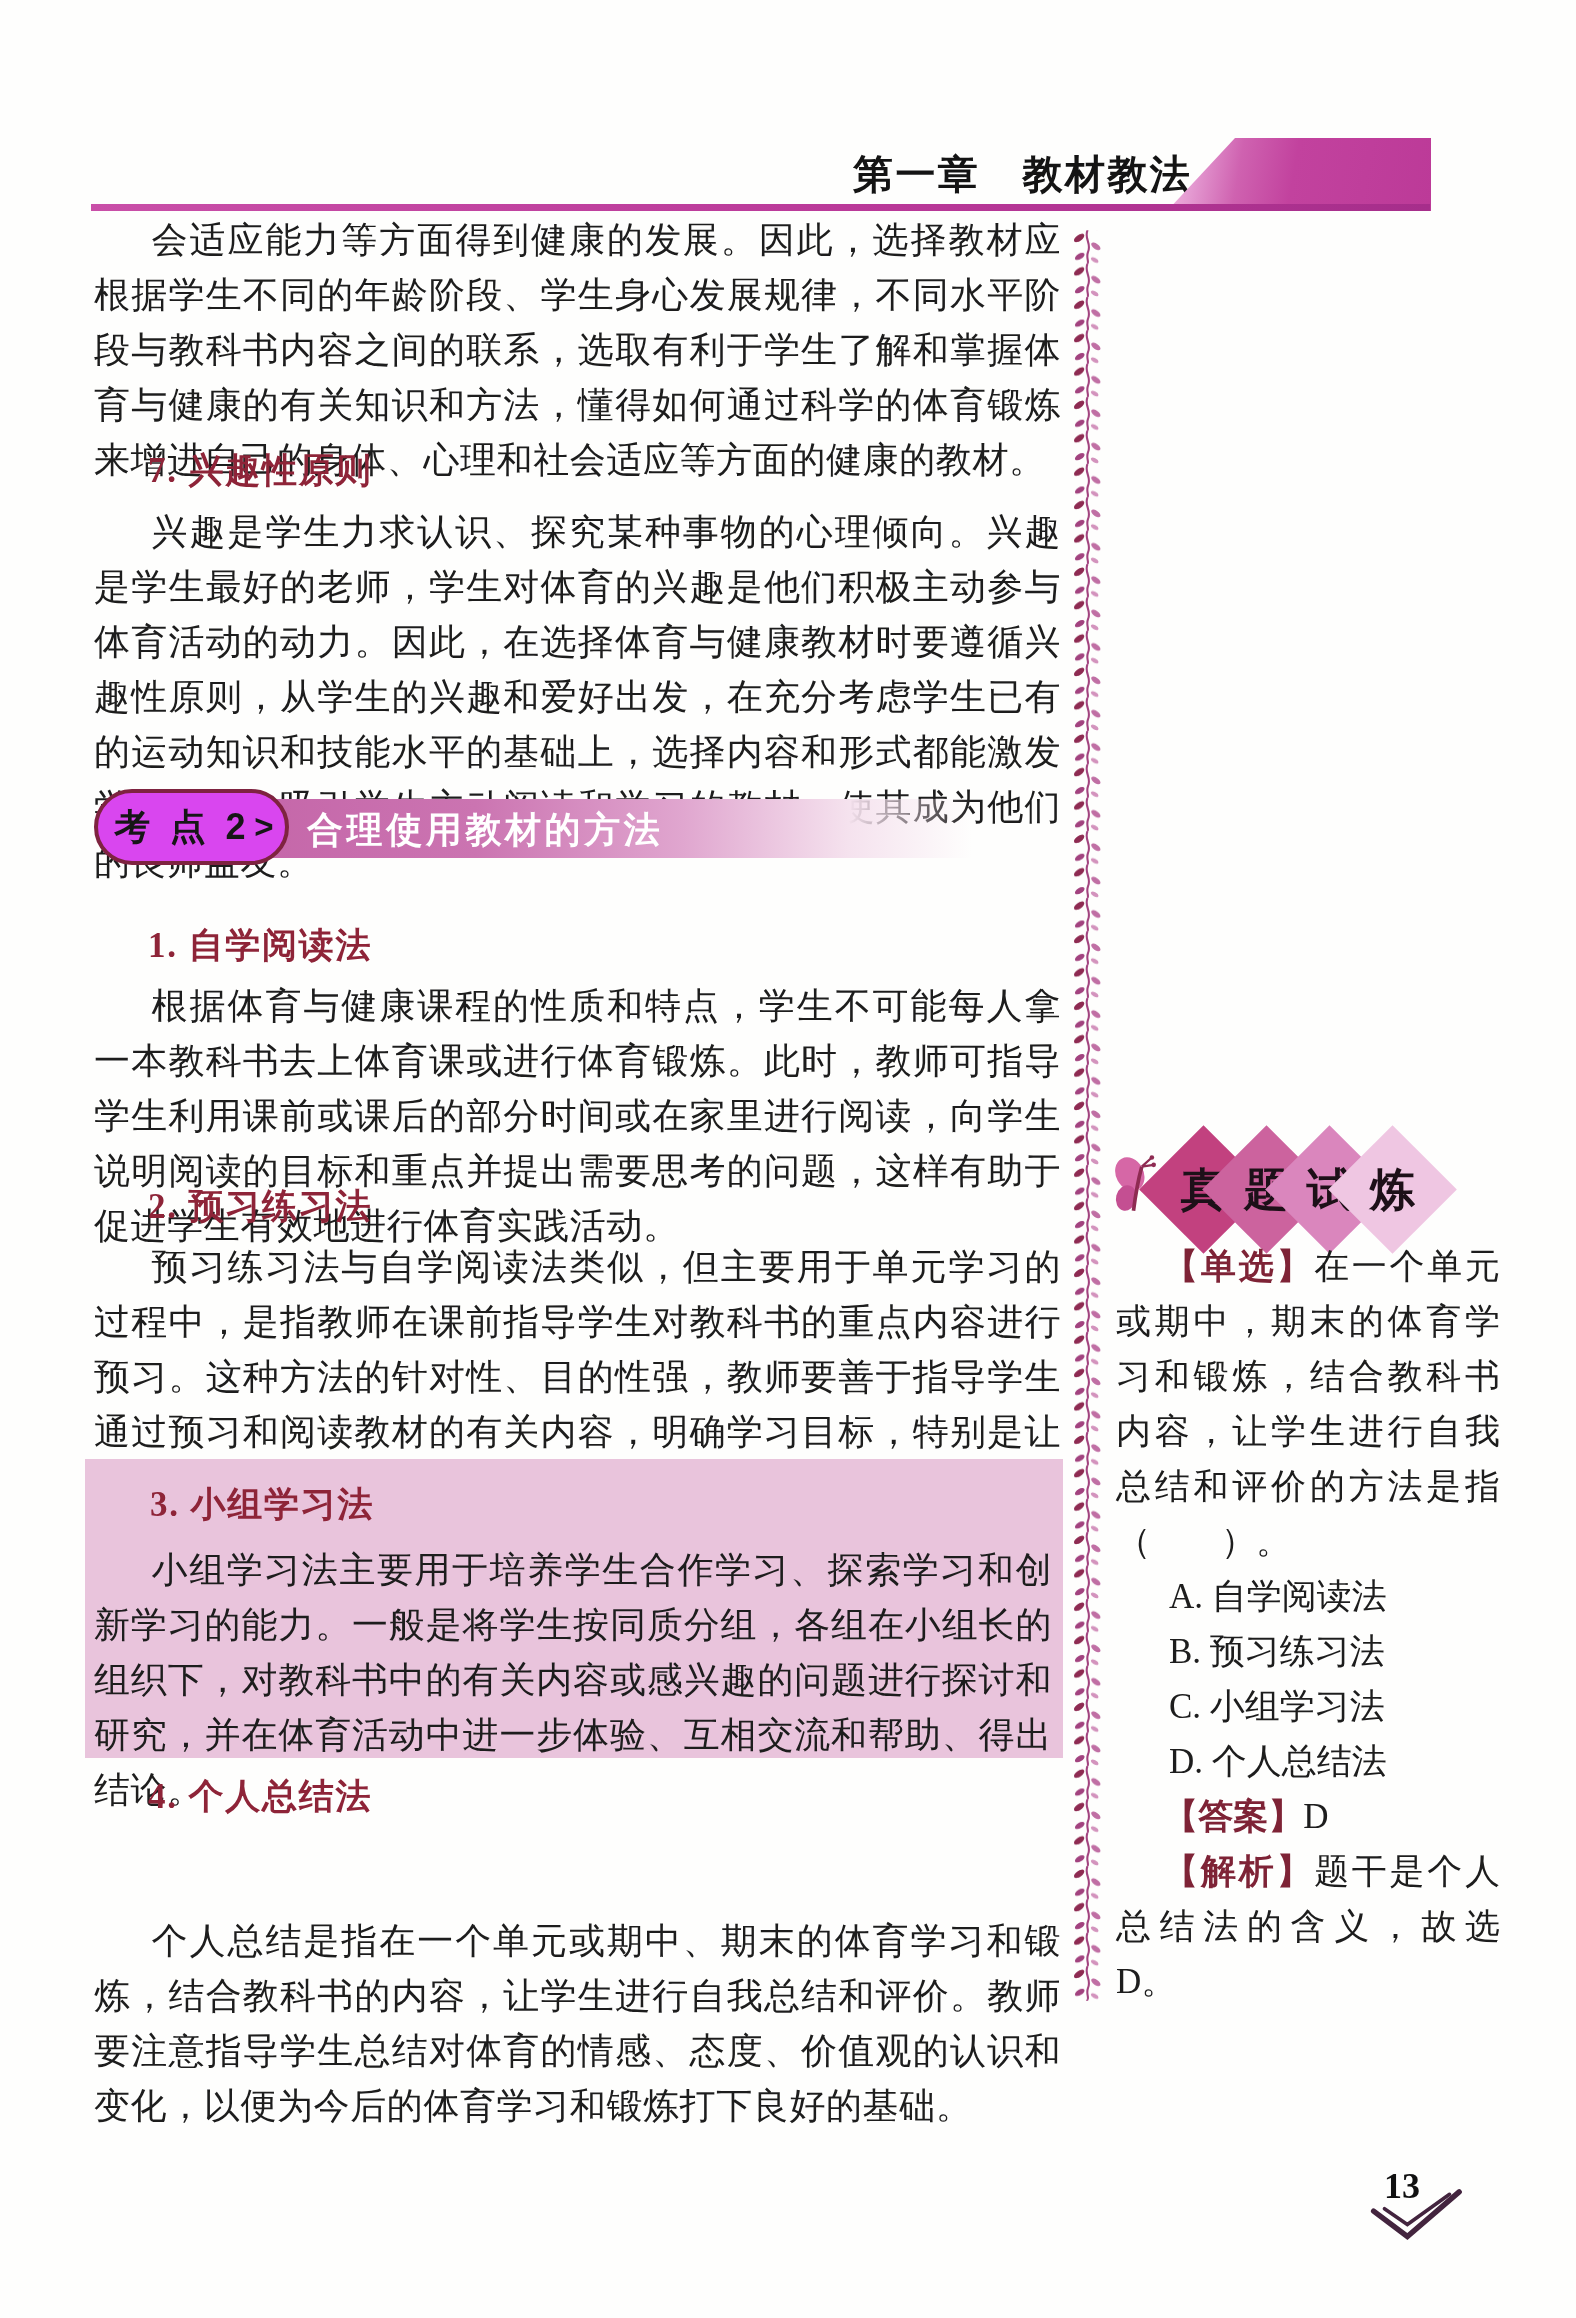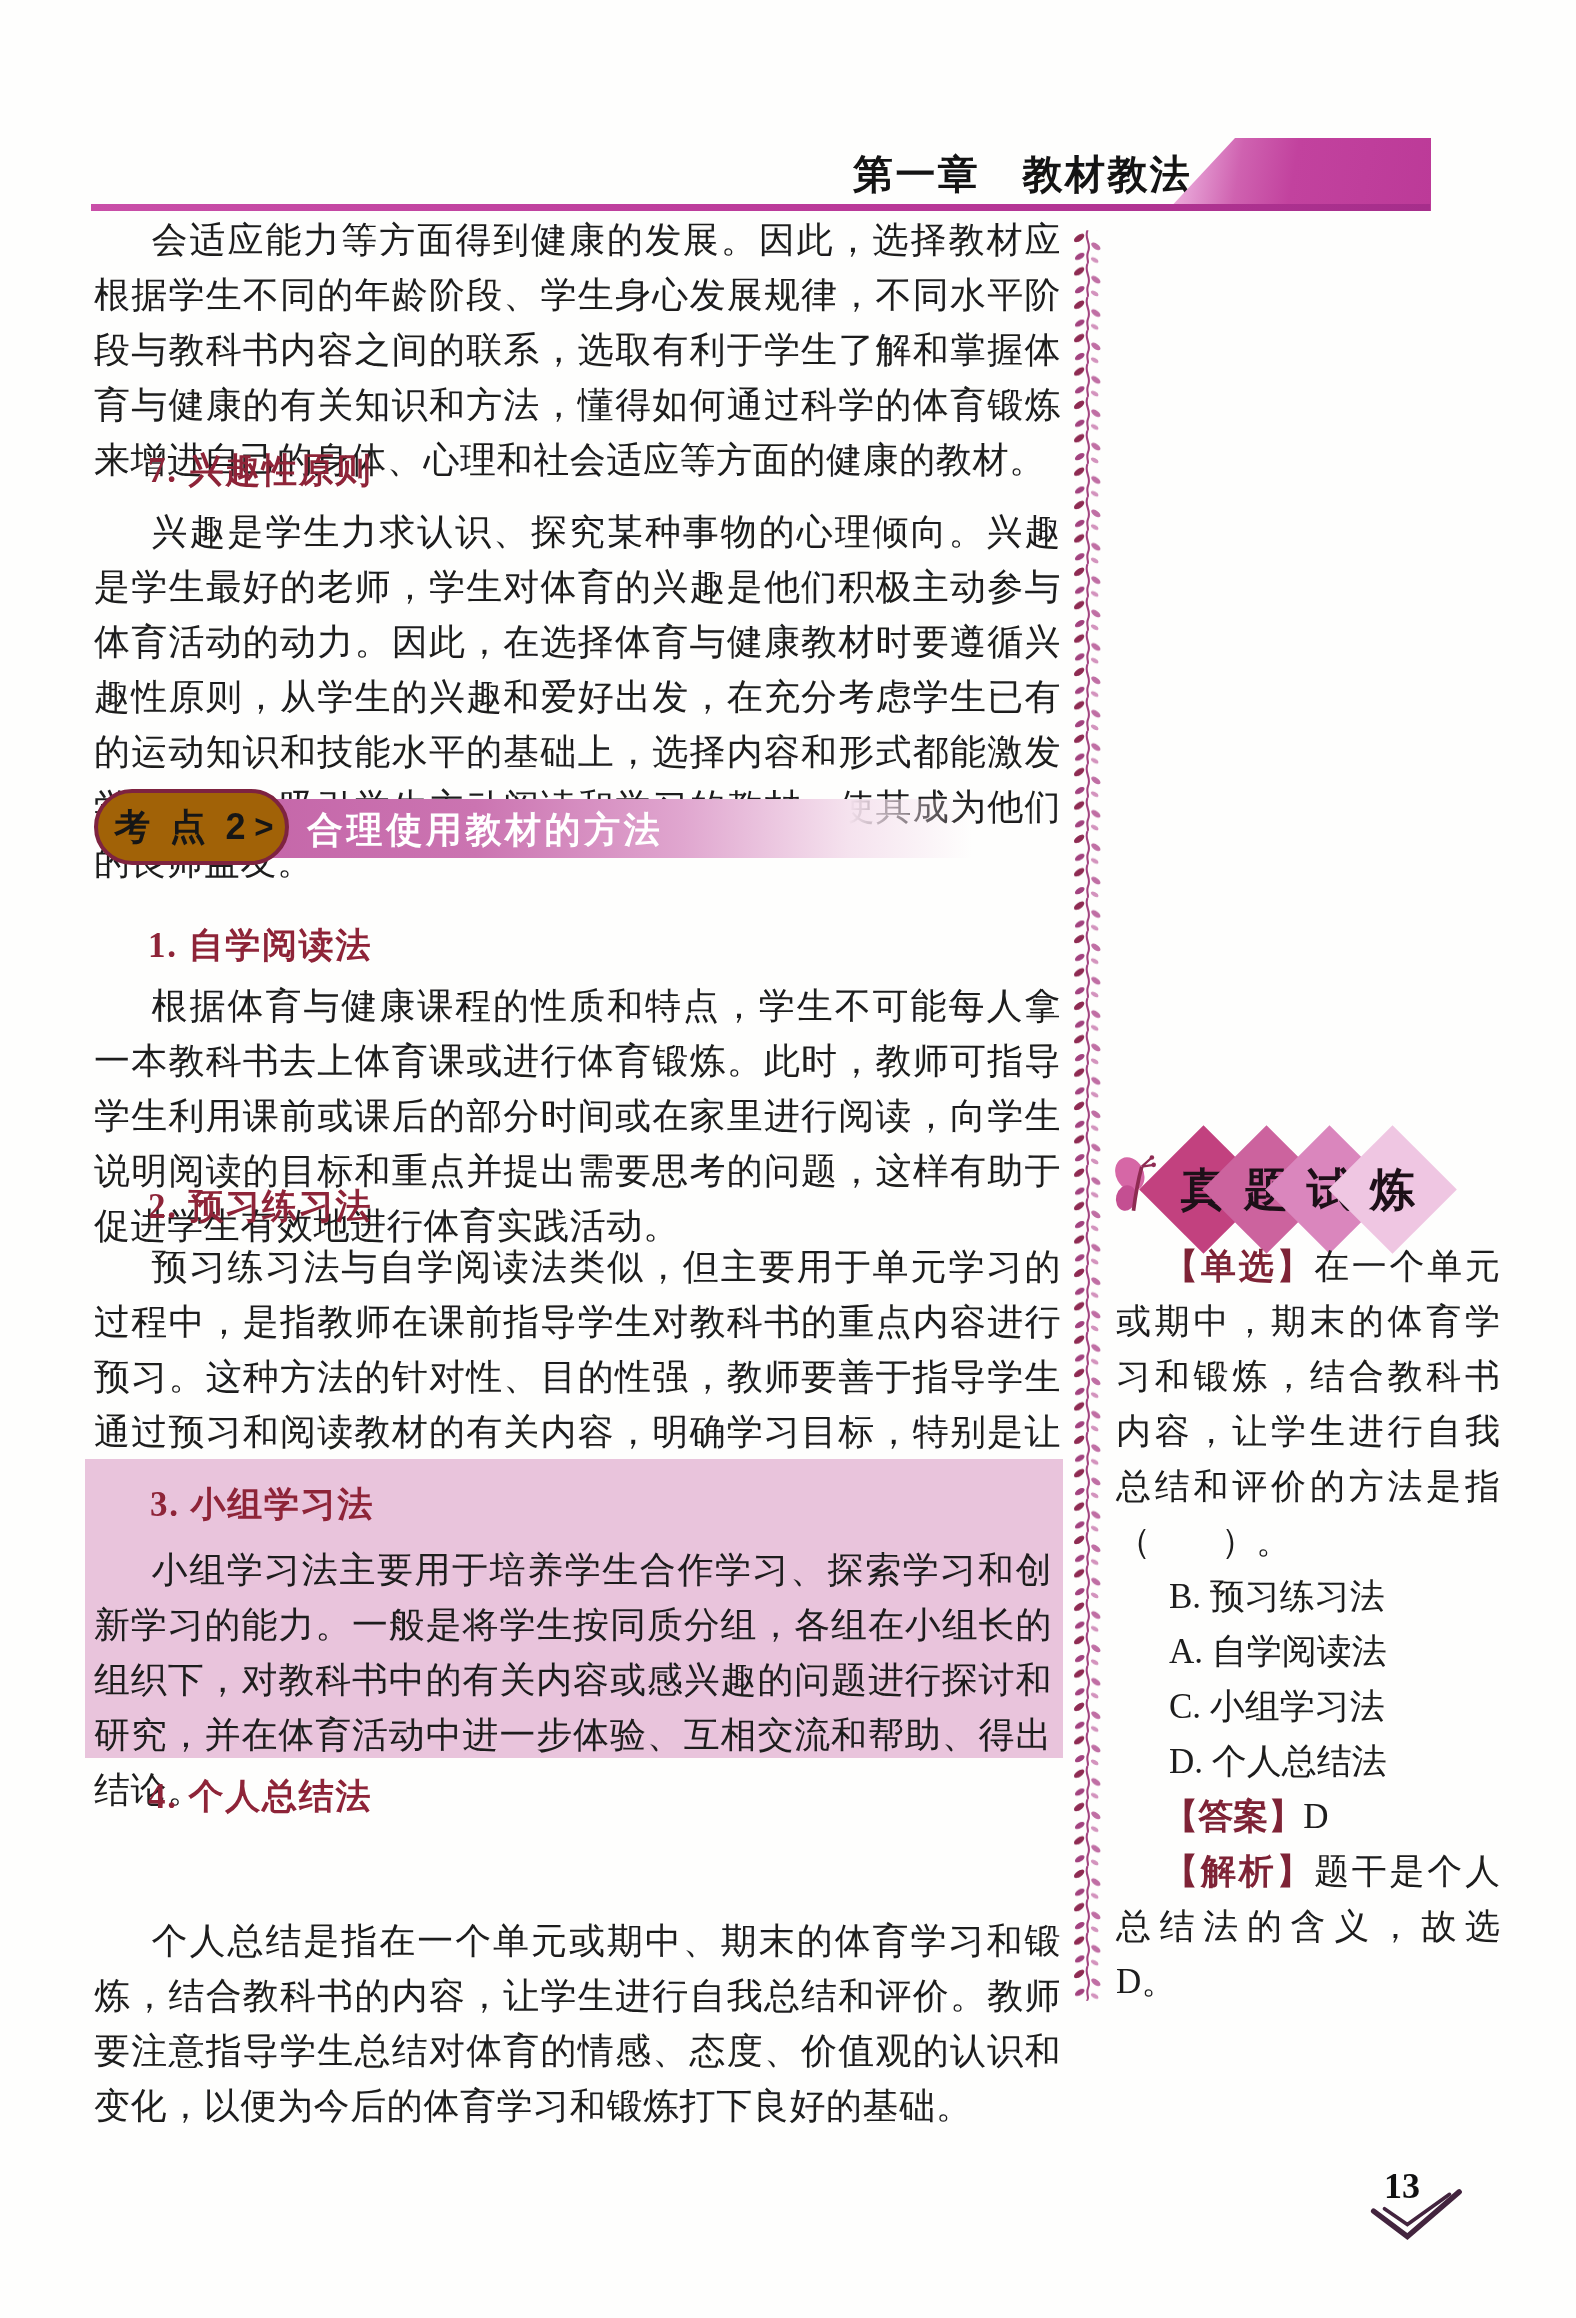--- a/index.html
+++ b/index.html
@@ -33,21 +33,21 @@
   #h-m2{top:1183px;}
   #p-m2{top:1240px;}
   #h-m4{top:1773px;}
   #p-m4{top:1914px;}
 
   
   .kd{position:absolute;left:94px;top:789px;width:967px;height:81px;}
   .kd-bar{position:absolute;left:133px;right:6px;top:9.7px;height:59px;
     background:linear-gradient(90deg,#c465a8 0%,#cb74b1 30%,#e0a6cf 55%,#f5e2ee 75%,rgba(255,255,255,0) 90%);}
   .kd-pill{position:absolute;left:0;top:0;width:195px;height:76px;box-sizing:border-box;
-    background:#a16207;border:4.8px solid #7e2340;border-radius:40px;
+    background:#d946ef;border:4.8px solid #7e2340;border-radius:40px;
     display:flex;align-items:center;justify-content:center;gap:4px;
     font-family:"Liberation Sans","DejaVu Sans",sans-serif;font-weight:bold;font-size:36px;color:#161616;}
   .kd-pill .lbl{letter-spacing:4.8px;text-indent:4.8px;}
   .kd-pill .arr{font-size:33px;}
   .kd-title{position:absolute;left:213px;top:50%;transform:translateY(-50%);
     font-family:"Liberation Sans","DejaVu Sans",sans-serif;font-weight:bold;
     font-size:36px;color:#ffffff;letter-spacing:3.6px;white-space:nowrap;}
 
   
   .hl-box{position:absolute;left:85px;top:1459px;width:978px;height:299px;
@@ -152,22 +152,22 @@
           <span>试</span>
         </div>
       <div class="dmd">
           <span>炼</span>
         </div>
     </div>
   </div>
 
   <div class="sq">
     <p class="stem"><span class="tag">【单选】</span><span>在一个单元或期中，期末的体育学习和锻炼，结合教科书内容，让学生进行自我总结和评价的方法是指（　　）。</span></p>
+    <div class="opt">A. 自学阅读法</div>
     <div class="opt">B. 预习练习法</div>
-    <div class="opt">A. 自学阅读法</div>
     <div class="opt">C. 小组学习法</div>
     <div class="opt">D. 个人总结法</div>
     <p class="ans"><span class="tag">【答案】</span><span>D</span></p>
     <p class="ana"><span class="tag">【解析】</span><span>题干是个人总结法的含义，故选 D。</span></p>
   </div>
 
   <div class="pageno">13</div>
   <svg class="check" width="94" height="56" viewBox="0 0 156 92">
     <path d="M6,38 L62,80 L148,6" stroke="#43243e" stroke-width="9" fill="none" stroke-linecap="round"></path>
     <path d="M24,34 L62,60 L132,10" stroke="#43243e" stroke-width="6" fill="none" stroke-linecap="round"></path>

